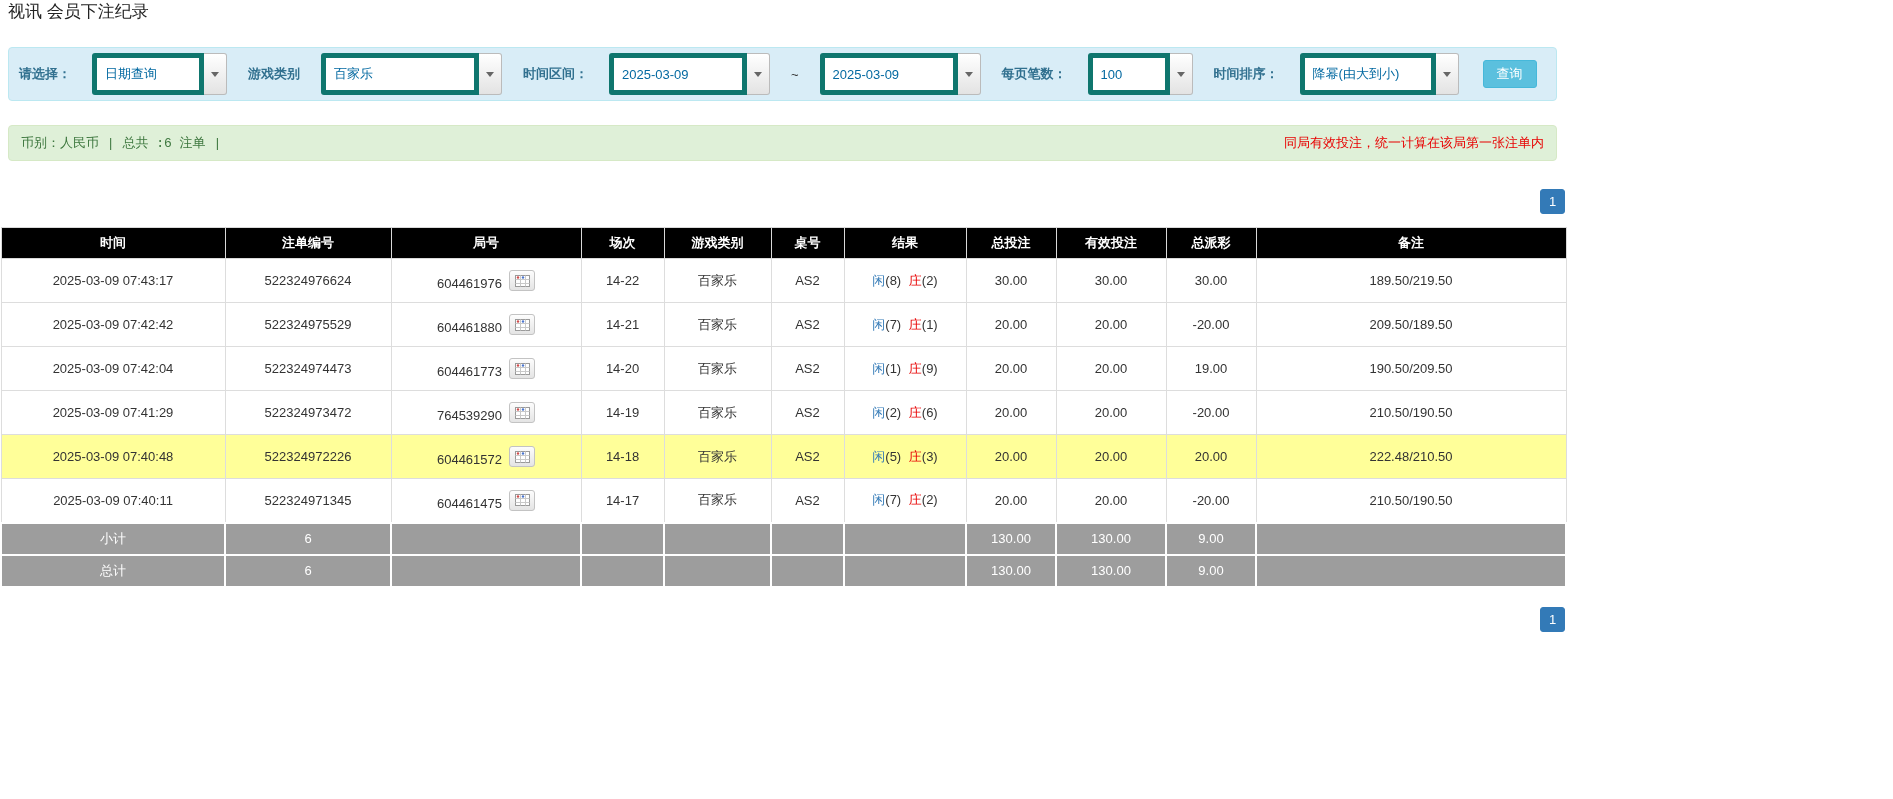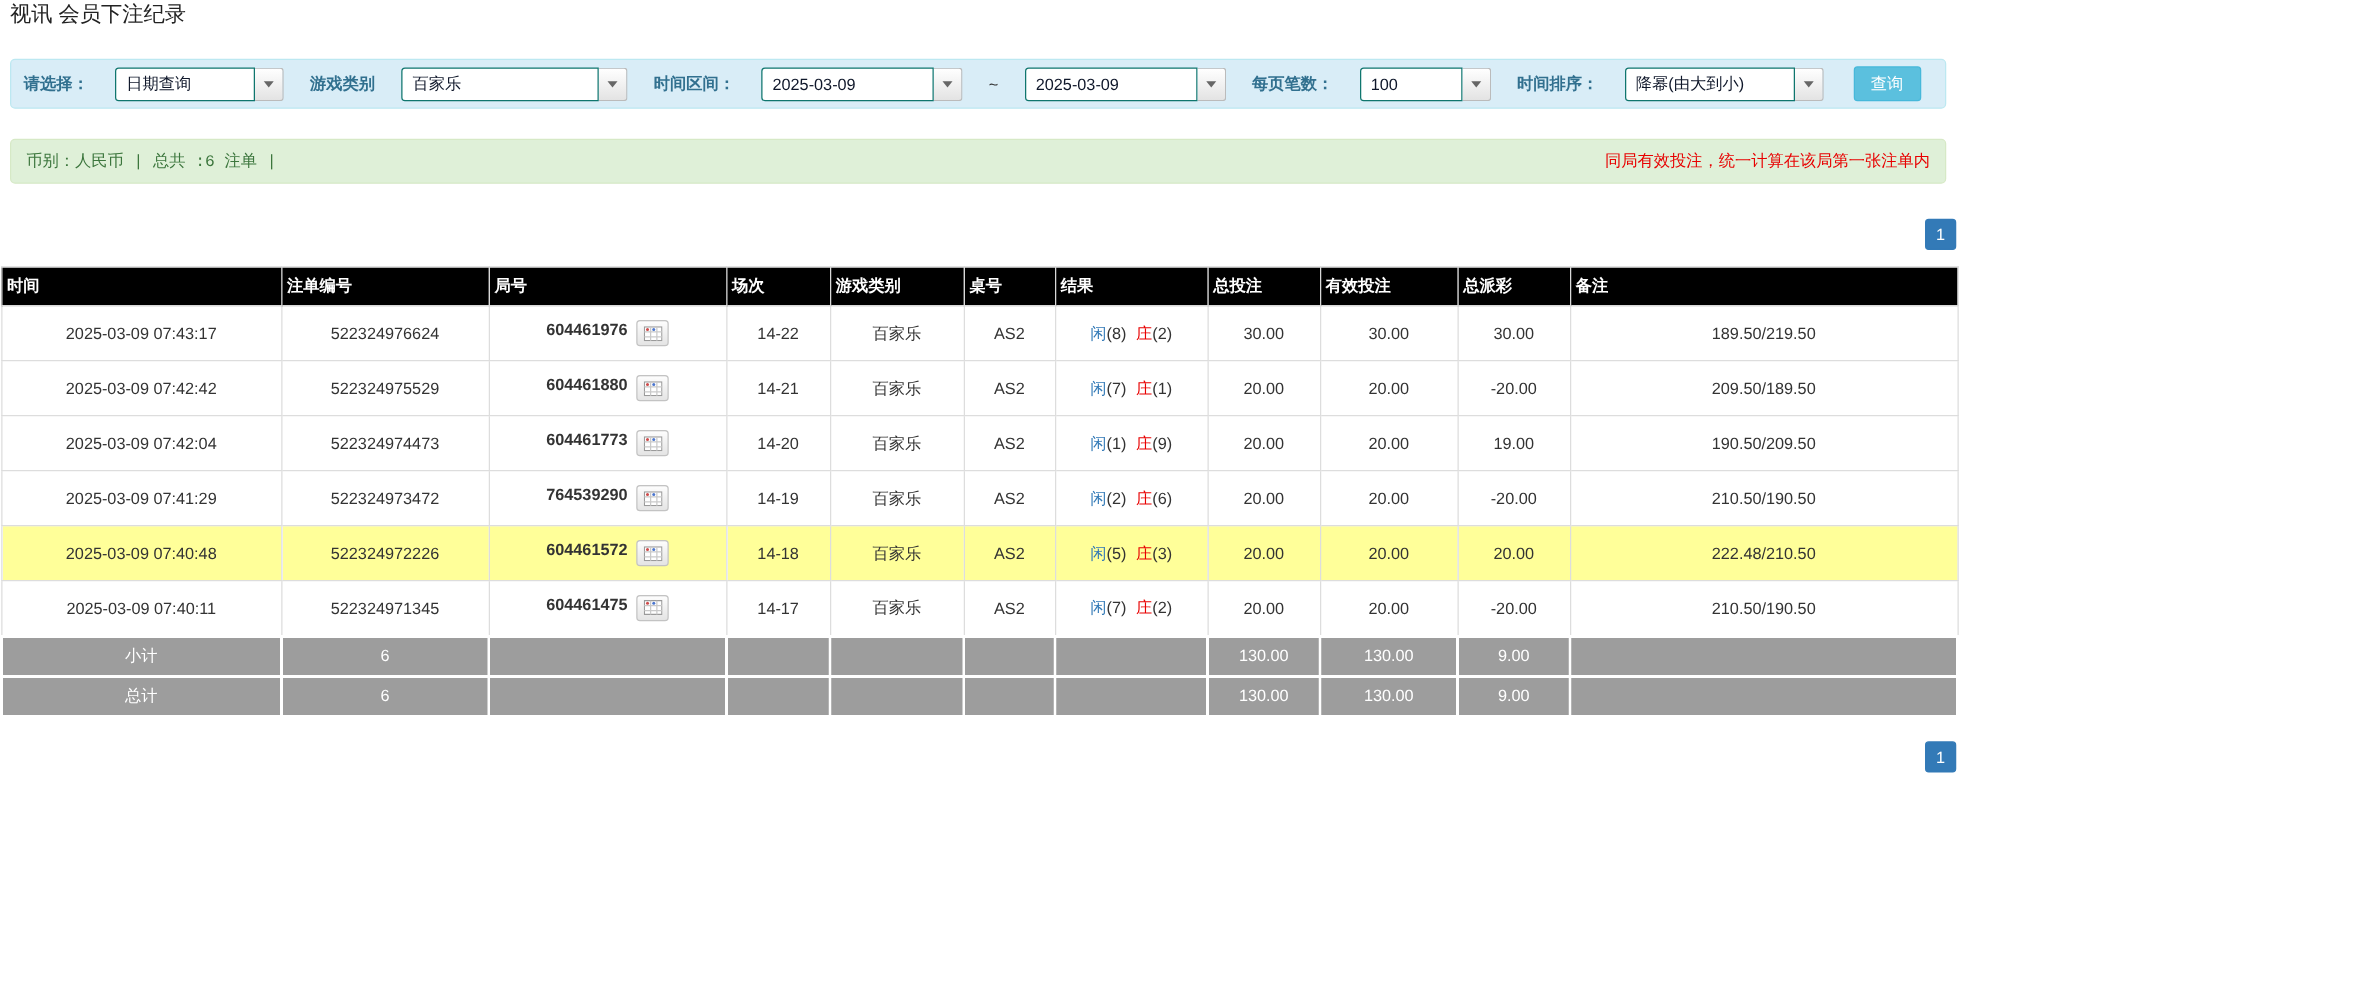--- a/index.html
+++ b/index.html
@@ -31,26 +31,26 @@
     padding: 5px 10px;
     display: flex;
     align-items: center;
     gap: 21px;
     min-height: 38px;
     white-space: nowrap;
   }
   .filter-label { font-weight: bold; color: #31708f; }
   .combo { display: inline-flex; align-items: stretch; }
   .combo-input {
-    height: 27px;
-    border: 1px solid #0f766e;
+    height: 42px;
+    border: 5px solid #0f766e;
     border-radius: 3px 0 0 3px;
     padding: 0 8px;
     font: inherit;
-    color: #0f172a;
+    color: #0369a1;
     background: #fff;
     outline: none;
   }
   .combo-btn {
     width: 23px;
     border: 1px solid #bbb;
     border-left: none;
     border-radius: 0 3px 3px 0;
     background: linear-gradient(#ffffff, #e3e3e3);
     display: flex;
@@ -125,21 +125,21 @@
     table-layout: fixed;
     font-size: 13px;
   }
   .records thead th {
     background: var(--header-bg, #000);
     color: #fff;
     font-weight: bold;
     border: 1px solid #d9d9d9;
     padding: 6px 4px;
     height: 29px;
-    text-align: left;
+    text-align: center;
   }
   .records tbody td {
     border: 1px solid #ddd;
     background: #fff;
     text-align: center;
     padding: 4px;
     height: 44px;
     color: #333;
     overflow: hidden;
   }
@@ -151,21 +151,21 @@
     height: 32px;
     padding: 4px;
     text-align: center;
     margin-left: 48px;
   }
   .blue { color: var(--accent, #337ab7); }
   .neg  { color: var(--red, #e80000); }
   .res-player { color: var(--accent, #337ab7); }
   .res-banker { color: var(--red, #e80000); }
   .res-banker-group { margin-left: 4px; }
-  .round-wrap { display: inline-flex; align-items: flex-start; justify-content: center; gap: 7px; font-weight: bold; }
+  .round-wrap { display: inline-flex; align-items: flex-end; justify-content: center; gap: 7px; }
   .road-btn {
     width: 26px; height: 21px;
     border: 1px solid #c3c3c3;
     border-radius: 3px;
     background: linear-gradient(#fdfdfd, #e4e4e4);
     cursor: pointer;
     display: inline-flex;
     align-items: center;
     justify-content: center;
     padding: 0;

